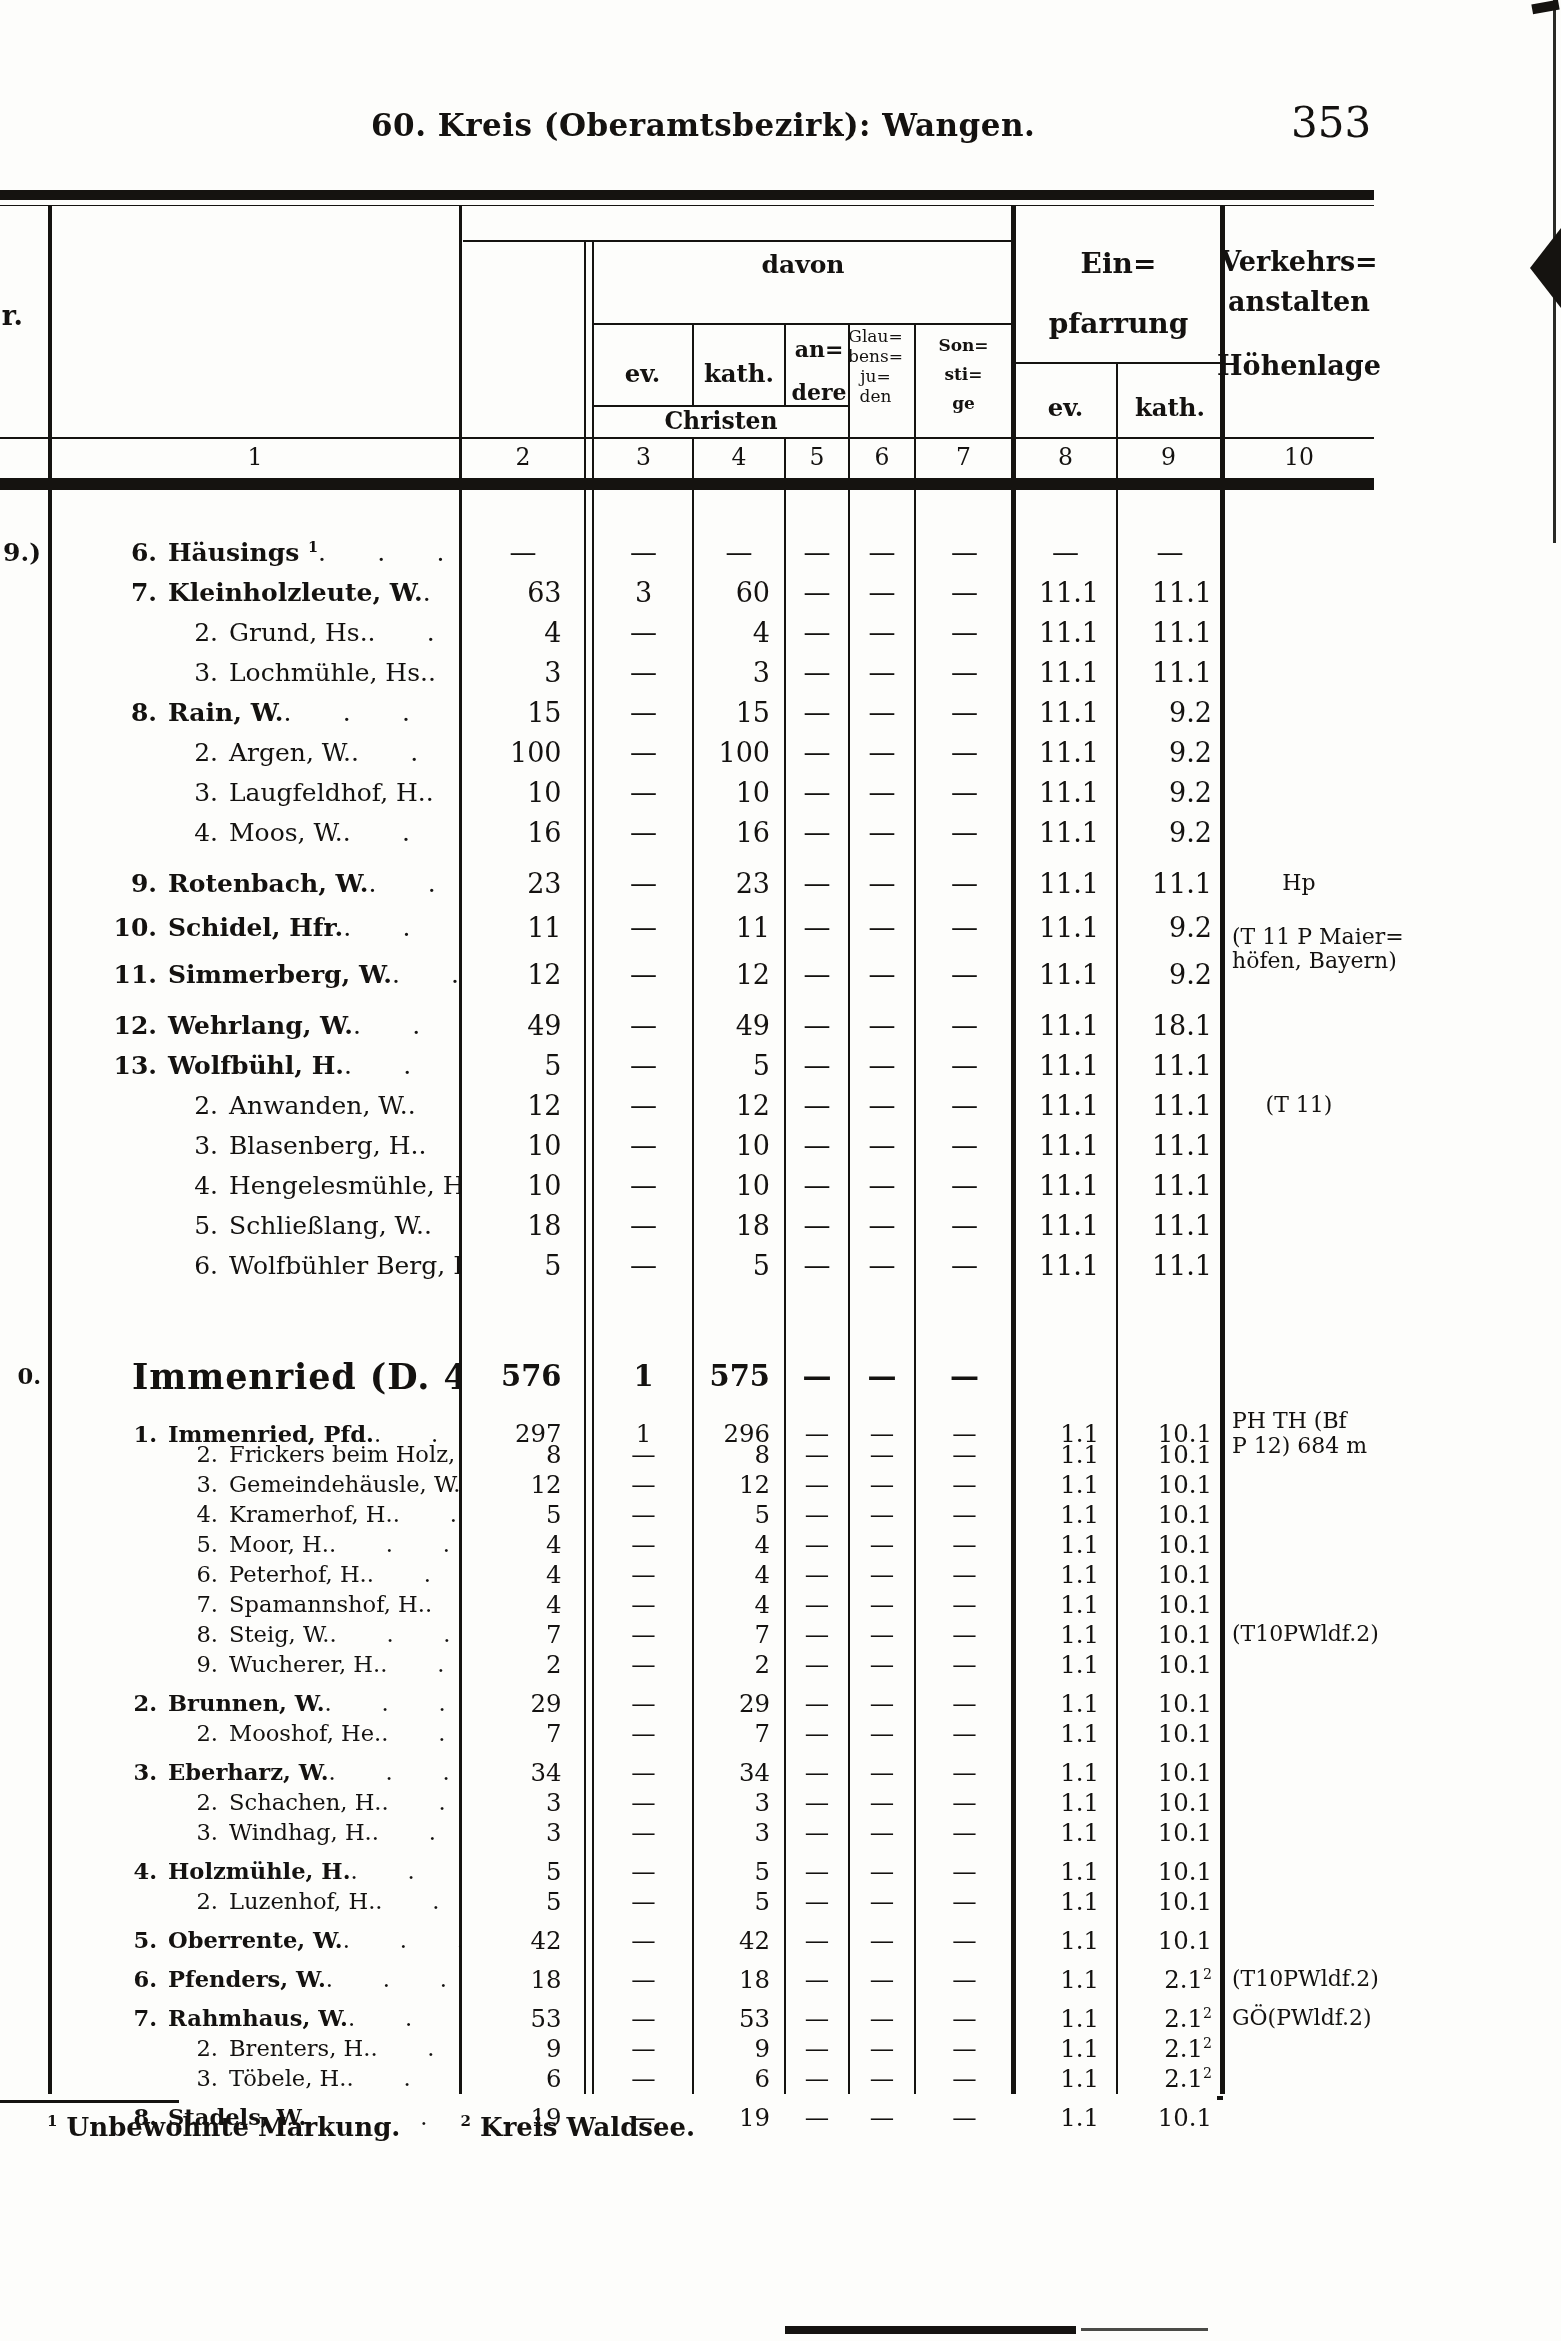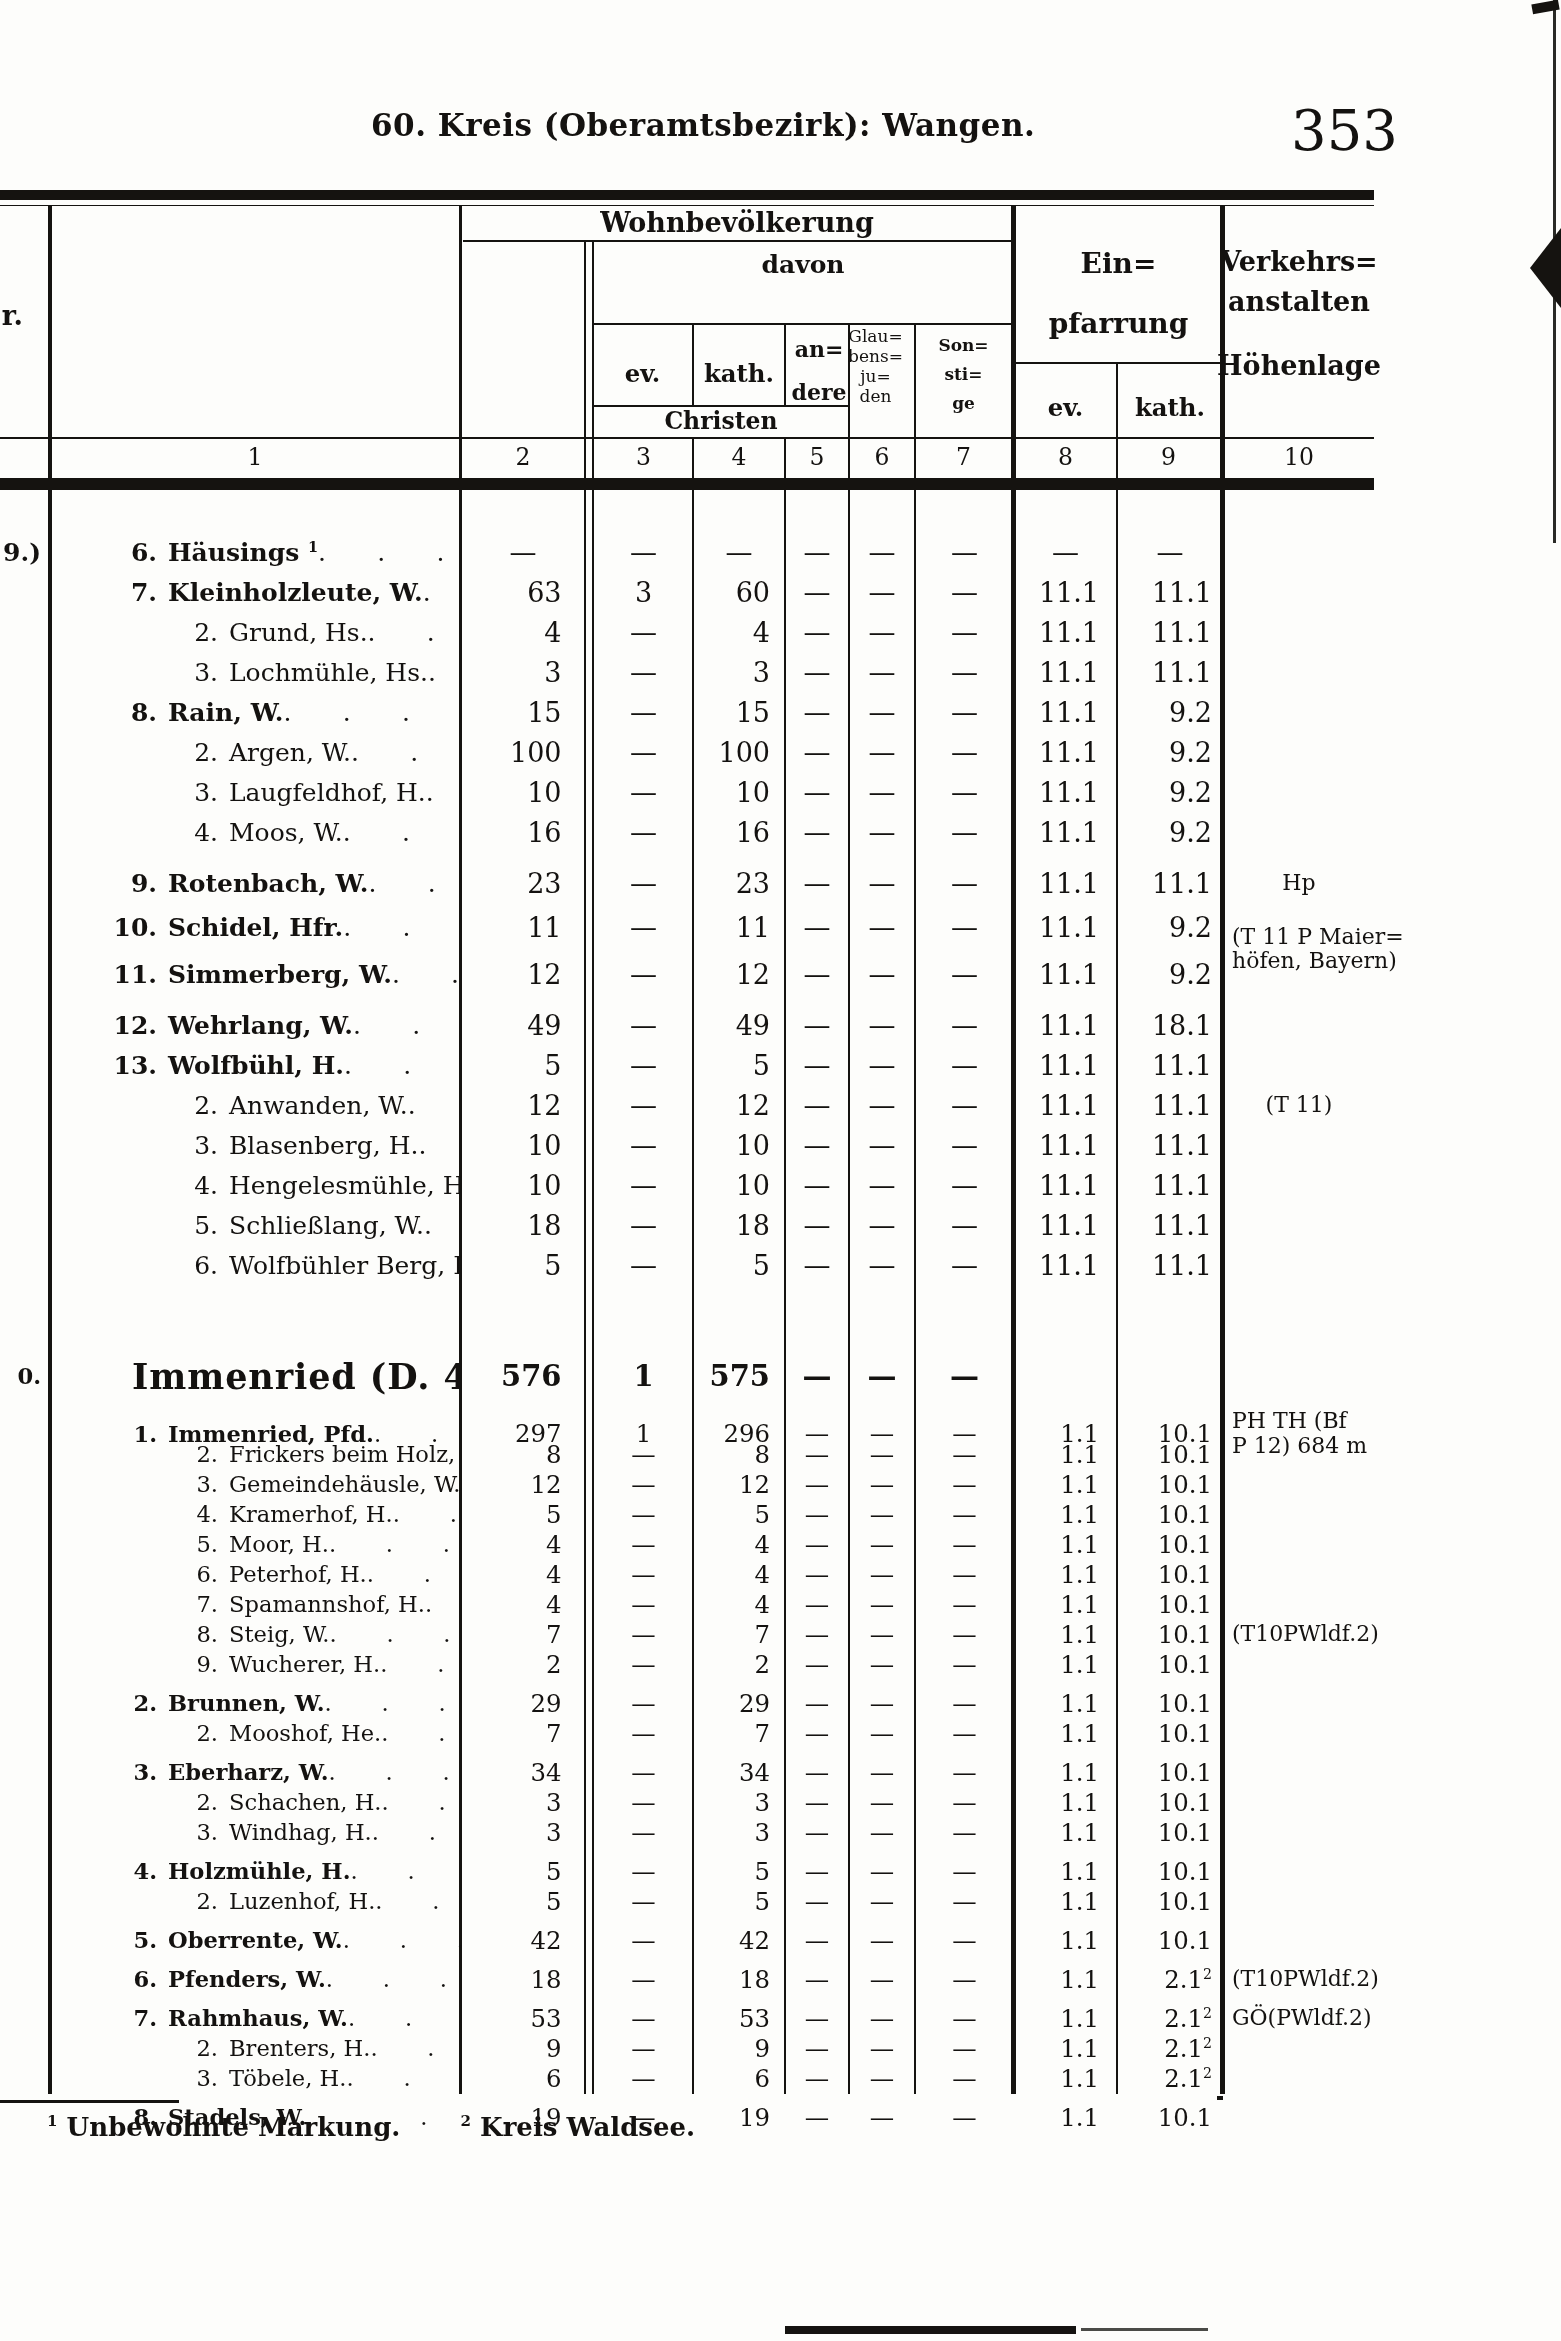--- a/index.html
+++ b/index.html
@@ -7,21 +7,21 @@
     width:1562px;height:2342px;position:relative;overflow:hidden;
     background:#fdfdfb;color:#141210;
     font-family:"DejaVu Serif","Liberation Serif",serif;
   }
   sup{font-size:58%;line-height:0;}
   
   .page-title{
     position:absolute;left:371px;top:107px;width:506px;text-align:center;
     font-size:31px;font-weight:700;letter-spacing:0.5px;white-space:nowrap;
   }
-  .page-number{position:absolute;left:1291px;top:98px;font-size:56px;}
+  .page-number{position:absolute;left:1291px;top:98px;font-size:42px;}
   
   .tw{position:absolute;left:0;top:190px;width:1374px;height:1903px;}
   .hl,.vl{position:absolute;background:#151310;}
   
   .hr-top{left:0;top:0;width:1374px;height:10px;}
   .hr-top2{left:0;top:14.5px;width:1374px;height:1.8px;}
   .hr-wohnbev{left:463px;top:50px;width:551px;height:1.8px;}
   .hr-davon{left:593px;top:133px;width:420px;height:1.8px;}
   .hr-christen{left:593px;top:215px;width:256px;height:1.8px;}
   .hr-einpf{left:1014px;top:172px;width:209px;height:1.8px;}
@@ -133,21 +133,20 @@
   <div class="vl v766b"></div>
   <div class="vl v868a"></div>
   <div class="vl v868b"></div>
   <div class="vl v939"></div>
   <div class="vl v1012"></div>
   <div class="vl v1121"></div>
   <div class="vl v1235"></div>
   <div class="vl v1352"></div>
 
   <div class="hc h-nr">r.</div>
-  <div class="hc h-wohnbev">Wohnbevölkerung</div>
   <div class="hc h-davon">davon</div>
   <div class="hc h-ev">ev.</div>
   <div class="hc h-kath">kath.</div>
   <div class="hc h-andere">
     <span>an=</span>
     <span>dere</span>
   </div>
   <div class="hc h-gljuden">
     <span>Glau=</span>
     <span>bens=</span>

